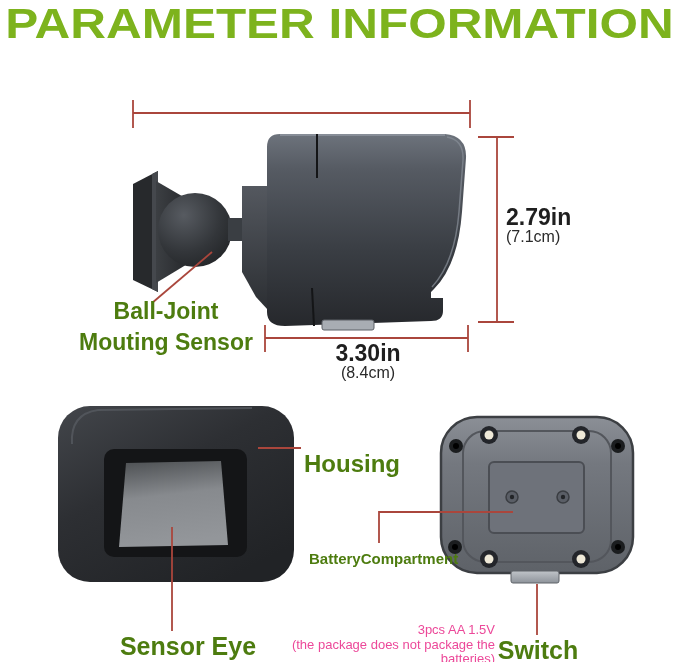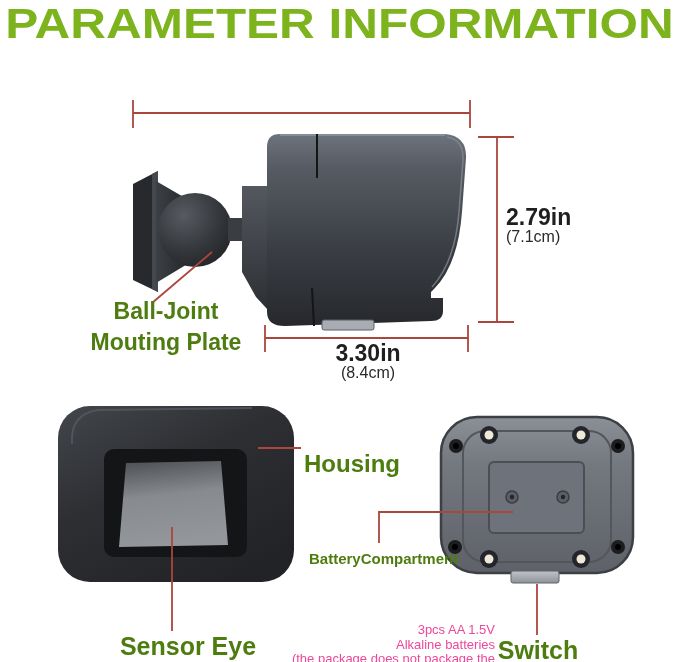--- a/index.html
+++ b/index.html
@@ -163,30 +163,29 @@
     <span class="cm">(7.1cm)</span>
   </div>
 
   <div class="dim" id="dim-depth">
     <span class="in">3.30in</span>
     <span class="cm">(8.4cm)</span>
   </div>
 
   <div class="part-label" id="ball-joint-label">
     <span style="display:block">Ball-Joint</span>
-    <span style="display:block">Mouting Plate</span>
+    <span style="display:block">Mouting Sensor</span>
   </div>
 
   <div class="part-label" id="housing-label">Housing</div>
 
   <div class="part-label" id="sensor-eye-label">Sensor Eye</div>
 
   <div class="part-label" id="battery-compartment-label">BatteryCompartment</div>
 
   <div id="battery-note">
     <div>3pcs AA 1.5V</div>
-    <div>Alkaline batteries</div>
     <div>(the package does not package the batteries)</div>
   </div>
 
   <div class="part-label" id="switch-label">Switch</div>
 
 </div>
 
 </body></html>

